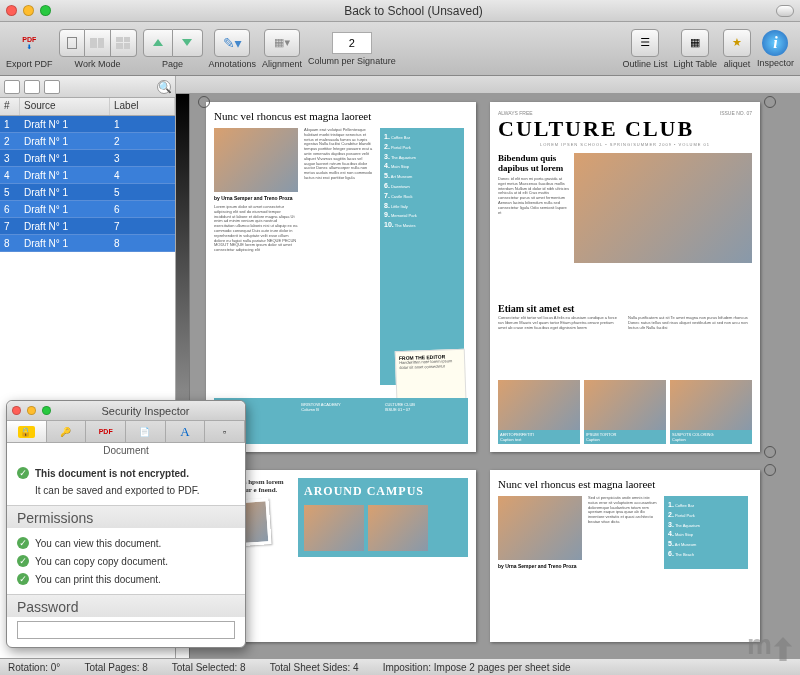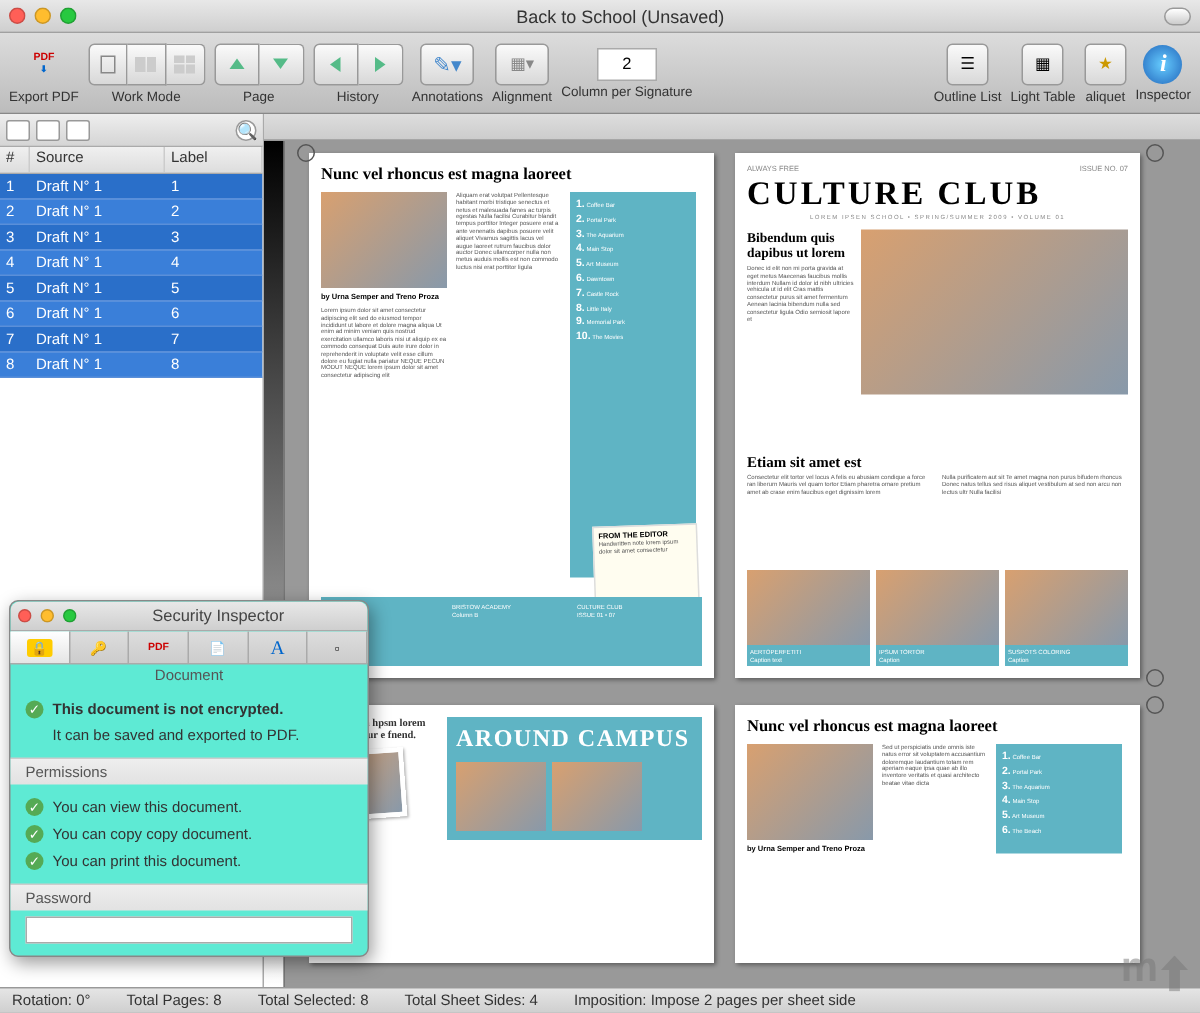--- a/index.html
+++ b/index.html
@@ -49,40 +49,40 @@
 .ruler-gap { position:absolute; left:0; right:0; top:0; height:18px; background:linear-gradient(#ddd,#ccc); border-bottom:1px solid #999; }
 .grad { position:absolute; left:0; top:18px; width:14px; bottom:0; background:linear-gradient(#000,#fff); border-right:1px solid #777; }
 .sheet { position:absolute; background:#fff; box-shadow: 1px 1px 3px rgba(0,0,0,0.4); }
 .sheet1 { left: 30px; top: 26px; width: 270px; height: 350px; }
 .sheet2 { left: 314px; top: 26px; width: 270px; height: 350px; }
 .sheet3 { left: 30px; top: 394px; width: 270px; height: 172px; }
 .sheet4 { left: 314px; top: 394px; width: 270px; height: 172px; }
 .handle { position:absolute; width:10px; height:10px; }
 .handle::before { content:""; position:absolute; width:10px; height:10px; border:1px solid #555; border-radius:50%; left:0; top:0; }
 .sh { padding: 8px; }
-.article-title { font-family: Georgia, serif; font-weight: bold; font-size: 11px; }
+.article-title { font-family: Georgia, serif; font-weight: normal; font-size: 11px; }
 .cc-title { font-family: Georgia, serif; font-weight: 900; font-size: 22px; letter-spacing: 2px; }
 .photo { background: linear-gradient(135deg,#d8a070,#8899aa); }
 .tealbox { background: #5fb4c4; }
 .tiny { font-size: 4px; color: #555; line-height: 1.2; overflow: hidden; }
 .tinyw { font-size: 4px; color: #fff; line-height: 1.4; }
 
 
-.inspector { position: absolute; left: 6px; top: 400px; width: 240px; background: #5eead4; border: 1px solid #888; border-radius: 6px; box-shadow: 2px 4px 12px rgba(0,0,0,0.4); }
+.inspector { position: absolute; left: 6px; top: 400px; width: 240px; background: #ffffff; border: 1px solid #888; border-radius: 6px; box-shadow: 2px 4px 12px rgba(0,0,0,0.4); }
 .insp-title { height: 20px; background: linear-gradient(#e8e8e8,#cfcfcf); border-bottom: 1px solid #aaa; display:flex; align-items:center; padding:0 5px; border-radius:6px 6px 0 0; }
 .insp-title .traffic span { width:9px; height:9px; }
 .insp-title-txt { flex:1; text-align:center; font-size:11px; color:#444; }
 .insp-tabs { height: 22px; display: flex; border-bottom: 1px solid #aaa; background:linear-gradient(#ddd,#ccc); }
 .insp-tab { flex:1; border-right:1px solid #aaa; display:flex; align-items:center; justify-content:center; font-size:9px; }
 .insp-tab.sel { background:linear-gradient(#fff,#e5e5e5); }
 .insp-doc { text-align:center; font-size:10px; color:#555; padding:2px; }
 .insp-sec { padding: 6px 10px; }
 .insp-line { display:flex; align-items:center; gap:6px; padding:3px 0; font-size:10px; color:#333; }
 .chk { width:12px; height:12px; border-radius:50%; background:#5a5; display:flex; align-items:center; justify-content:center; color:#fff; font-size:9px; }
-.insp-head { font-size:10px; color:#555; padding:4px 10px 2px; border-top:1px solid #ccc; background:linear-gradient(#eee,#e2e2e2); }
+.insp-head { font-size:14px; color:#555; padding:4px 10px 2px; border-top:1px solid #ccc; background:linear-gradient(#eee,#e2e2e2); }
 .insp-pw { width: calc(100% - 20px); margin: 4px 10px 8px; height: 18px; border:1px solid #aaa; background:#fff; }
 
 
 .status { position:absolute; left:0; right:0; bottom:0; height:17px; background:linear-gradient(#e5e5e5,#cfcfcf); border-top:1px solid #999; display:flex; align-items:center; font-size:10px; color:#333; padding:0 8px; gap:24px; }
 
 
 .wm { position:absolute; right:8px; bottom:14px; font-size:28px; color:rgba(120,120,120,0.5); font-weight:bold; display:flex; align-items:flex-end; }
 .wm-arrow { width:18px; height:24px; background:rgba(120,120,120,0.5); clip-path: polygon(30% 100%, 30% 40%, 0 40%, 50% 0, 100% 40%, 70% 40%, 70% 100%); margin-left:2px; }
 </style>
 </head>
@@ -128,31 +128,20 @@
   <div class="tb-group">
     <div class="tb-seg">
       <div class="tb-btn">
           <div class="tri-up"></div>
         </div>
       <div class="tb-btn">
           <div class="tri-down"></div>
         </div>
     </div>
     <div class="tb-label">Page</div>
-  </div>
-  <div class="tb-group">
-    <div class="tb-seg">
-      <div class="tb-btn">
-          <div class="tri-left"></div>
-        </div>
-      <div class="tb-btn">
-          <div class="tri-right"></div>
-        </div>
-    </div>
-    <div class="tb-label">History</div>
   </div>
   <div class="tb-group">
     <div class="tb-btn" style="width:36px">
         <span style="color:#48c;font-size:14px">✎▾</span>
       </div>
     <div class="tb-label">Annotations</div>
   </div>
   <div class="tb-group">
     <div class="tb-btn" style="width:36px">
         <span style="color:#888">▦▾</span>
@@ -327,21 +316,21 @@
       </div>
     </div>
 
     <div class="sheet sheet3">
       <div class="sh" style="display:flex;gap:8px">
         <div style="width:76px">
           <div style="font-family:Georgia;font-weight:bold;font-size:7px;color:#333">d adminim hpsm lorem xerc, petetur e fnend.</div>
           <div class="photo" style="width:56px;height:46px;margin-top:6px;transform:rotate(-4deg);border:3px solid #fff;box-shadow:1px 1px 2px rgba(0,0,0,0.3)"></div>
         </div>
         <div class="tealbox" style="flex:1;padding:6px">
-          <div style="font-family:Georgia;font-weight:bold;font-size:16px;color:#fff;letter-spacing:1px">AROUND CAMPUS</div>
+          <div style="font-family:Georgia;font-weight:bold;font-size:12px;color:#fff;letter-spacing:1px">AROUND CAMPUS</div>
           <div style="display:flex;gap:4px;margin-top:6px">
             <div class="photo" style="width:60px;height:46px"></div>
             <div class="photo" style="width:60px;height:46px"></div>
           </div>
         </div>
       </div>
     </div>
 
     <div class="sheet sheet4">
       <div class="sh">

